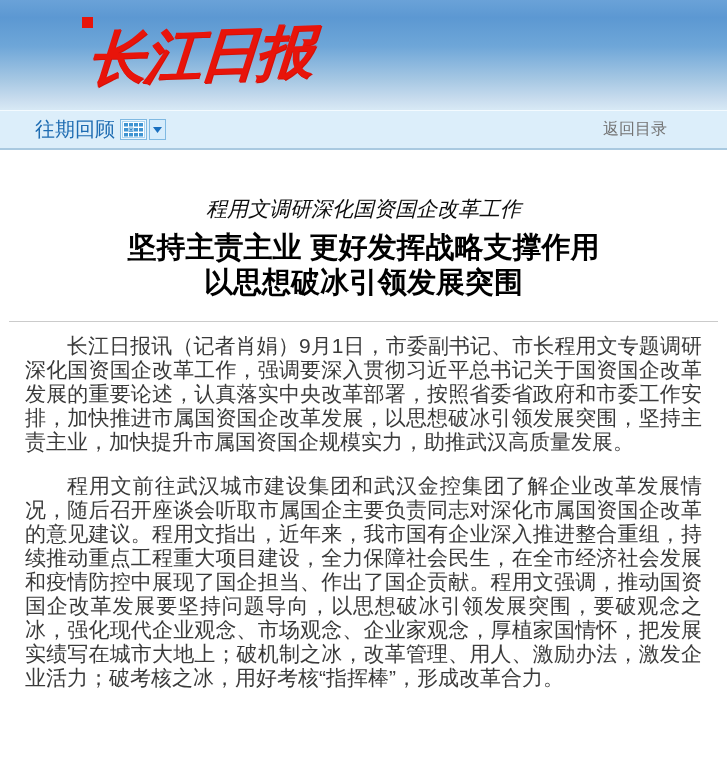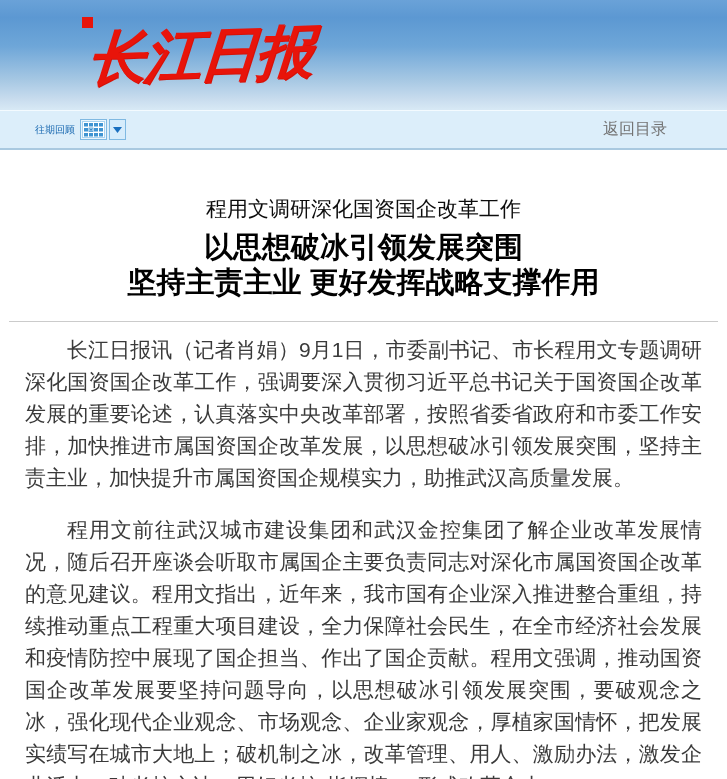--- a/index.html
+++ b/index.html
@@ -55,21 +55,21 @@
     border-top: 1px solid #f3fafe;
     border-bottom: 2px solid #a9c9e0;
     display: flex;
     align-items: center;
     justify-content: space-between;
     padding: 0 60px 0 35px;
   }
   .nav-left { display: flex; align-items: center; }
   .past-issues-label {
     color: #1e6cb2;
-    font-size: 10px;
+    font-size: 20px;
     margin-right: 5px;
   }
   .icon-btn {
     display: inline-block;
     vertical-align: middle;
     cursor: pointer;
     margin-right: 2px;
     padding: 0;
     border: none;
     background: transparent;
@@ -82,39 +82,40 @@
   }
 
   
   .article { padding: 45px 25px 0; }
   .kicker {
     margin: 0 0 7px;
     text-align: center;
     font-size: 21px;
     font-weight: 400;
     color: #0d0d0d;
+    font-style: italic;
   }
   .title {
     margin: 0;
     text-align: center;
     font-size: 29px;
     line-height: 35px;
     font-weight: bold;
     color: #000000;
   }
   .title span { display: block; }
   .divider {
     border: none;
     border-top: 1px solid #cbcbcb;
     margin: 21px -16px 12px;
   }
   .body-para {
     margin: 6px 0 20px;
     font-size: 21px;
-    line-height: 32px;
+    line-height: 24px;
     color: #3a3a3a;
     text-indent: 2em;
     text-align: justify;
   }
 </style>
 </head>
 <body>
 
 <div class="page">
 
@@ -155,21 +156,21 @@
           </svg>
         </span>
       </button>
     </div>
     <a class="back-link" href="#">返回目录</a>
   </nav>
 
   <main class="article">
     <p class="kicker">程用文调研深化国资国企改革工作</p>
     <h1 class="title">
+      <span>坚持主责主业 更好发挥战略支撑作用</span>
       <span>以思想破冰引领发展突围</span>
-      <span>坚持主责主业 更好发挥战略支撑作用</span>
     </h1>
     <hr class="divider">
     <p class="body-para">长江日报讯（记者肖娟）9月1日，市委副书记、市长程用文专题调研深化国资国企改革工作，强调要深入贯彻习近平总书记关于国资国企改革发展的重要论述，认真落实中央改革部署，按照省委省政府和市委工作安排，加快推进市属国资国企改革发展，以思想破冰引领发展突围，坚持主责主业，加快提升市属国资国企规模实力，助推武汉高质量发展。</p>
     <p class="body-para">程用文前往武汉城市建设集团和武汉金控集团了解企业改革发展情况，随后召开座谈会听取市属国企主要负责同志对深化市属国资国企改革的意见建议。程用文指出，近年来，我市国有企业深入推进整合重组，持续推动重点工程重大项目建设，全力保障社会民生，在全市经济社会发展和疫情防控中展现了国企担当、作出了国企贡献。程用文强调，推动国资国企改革发展要坚持问题导向，以思想破冰引领发展突围，要破观念之冰，强化现代企业观念、市场观念、企业家观念，厚植家国情怀，把发展实绩写在城市大地上；破机制之冰，改革管理、用人、激励办法，激发企业活力；破考核之冰，用好考核“指挥棒”，形成改革合力。</p>
   </main>
 
 </div>
 
 </body></html>

